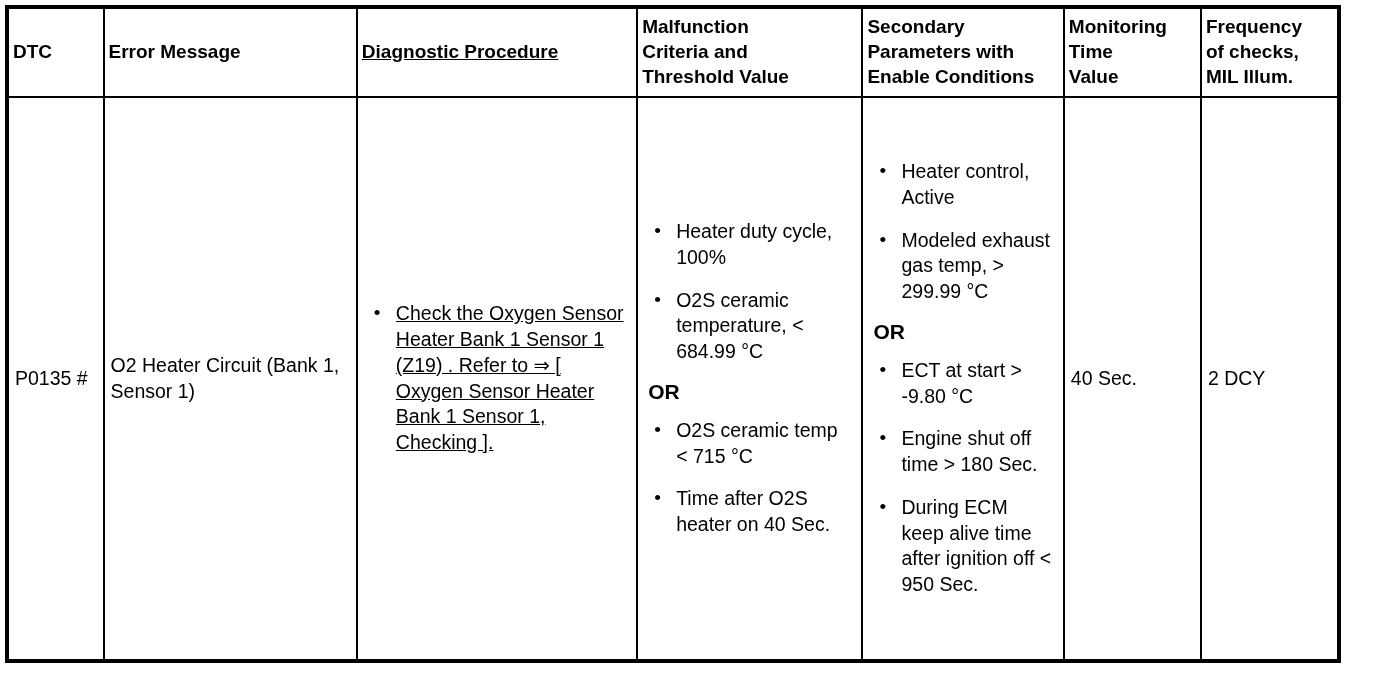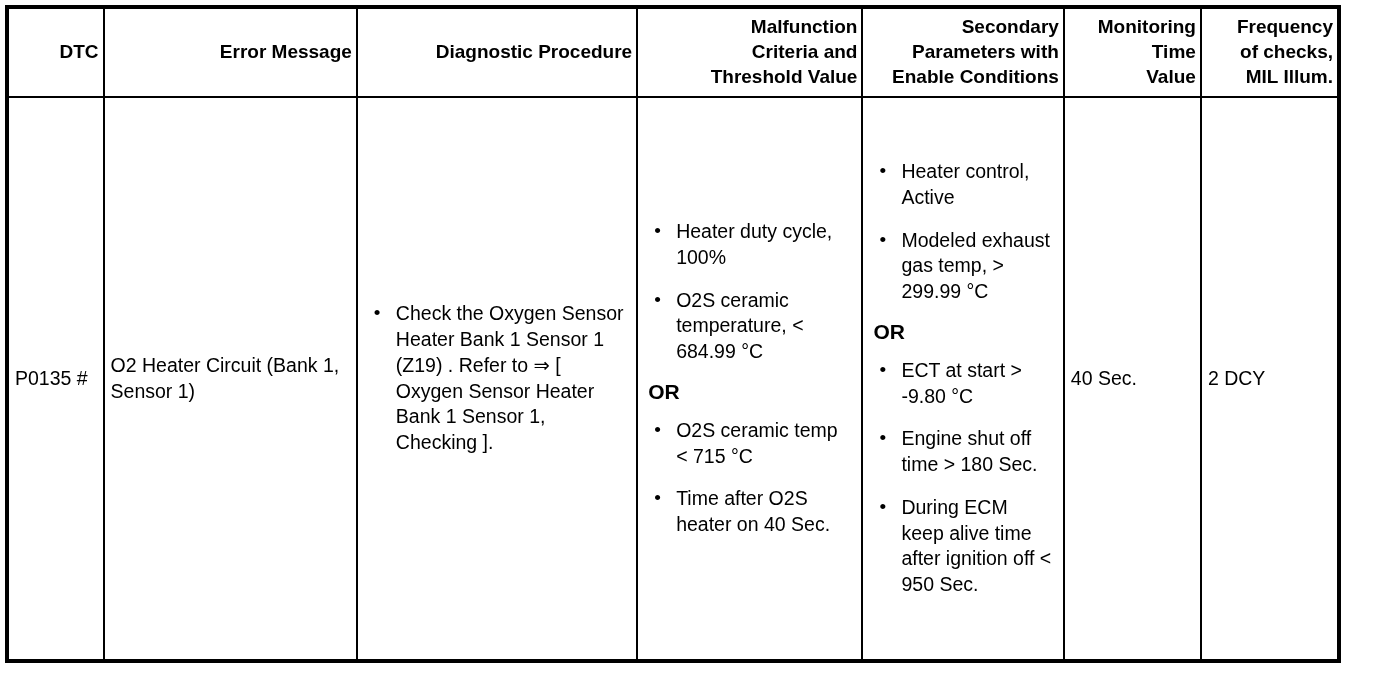--- a/index.html
+++ b/index.html
@@ -42,37 +42,37 @@
 
   table.dtc-table {
     border-width: 4px;
   }
 
   thead th {
     border-bottom-width: 4px;
     font-weight: bold;
     font-size: 19px;
     line-height: 1.30;
-    text-align: right;
+    text-align: left;
     vertical-align: middle;
     padding: 6px 4px;
     height: 90px;
   }
 
   tbody td {
     vertical-align: middle;
     font-size: 19.5px;
     line-height: 1.32;
     padding: 4px 10px;
   }
 
   
   .c-dtc       { width: 93px; }
   .c-error     { width: 244px; }
-  .c-diag      { width: 270px; }
+  .c-diag      { width: 270px; text-decoration: underline; }
   .c-malf      { width: 217px; }
   .c-sec       { width: 194px; }
   .c-mon       { width: 132px; }
   .c-freq      { width: 133px; }
 
   td.c-dtc, td.c-error, td.c-mon, td.c-freq {
     padding-left: 6px;
     padding-right: 3px;
   }
   td.c-dtc { text-align: left; white-space: nowrap; }

